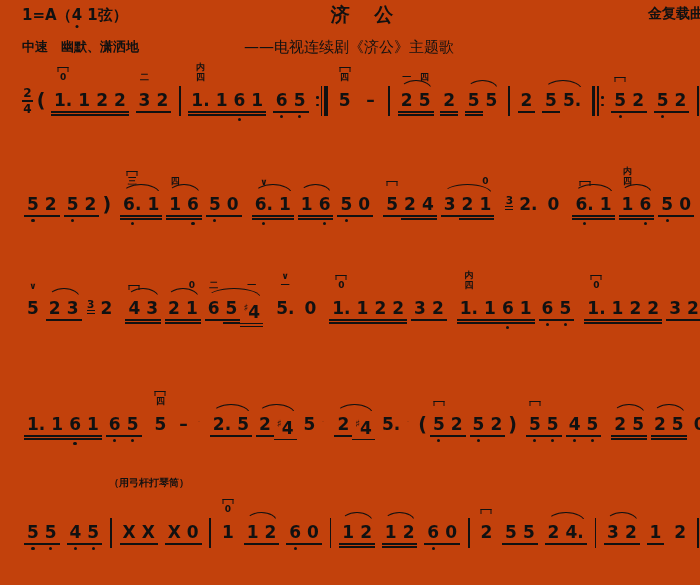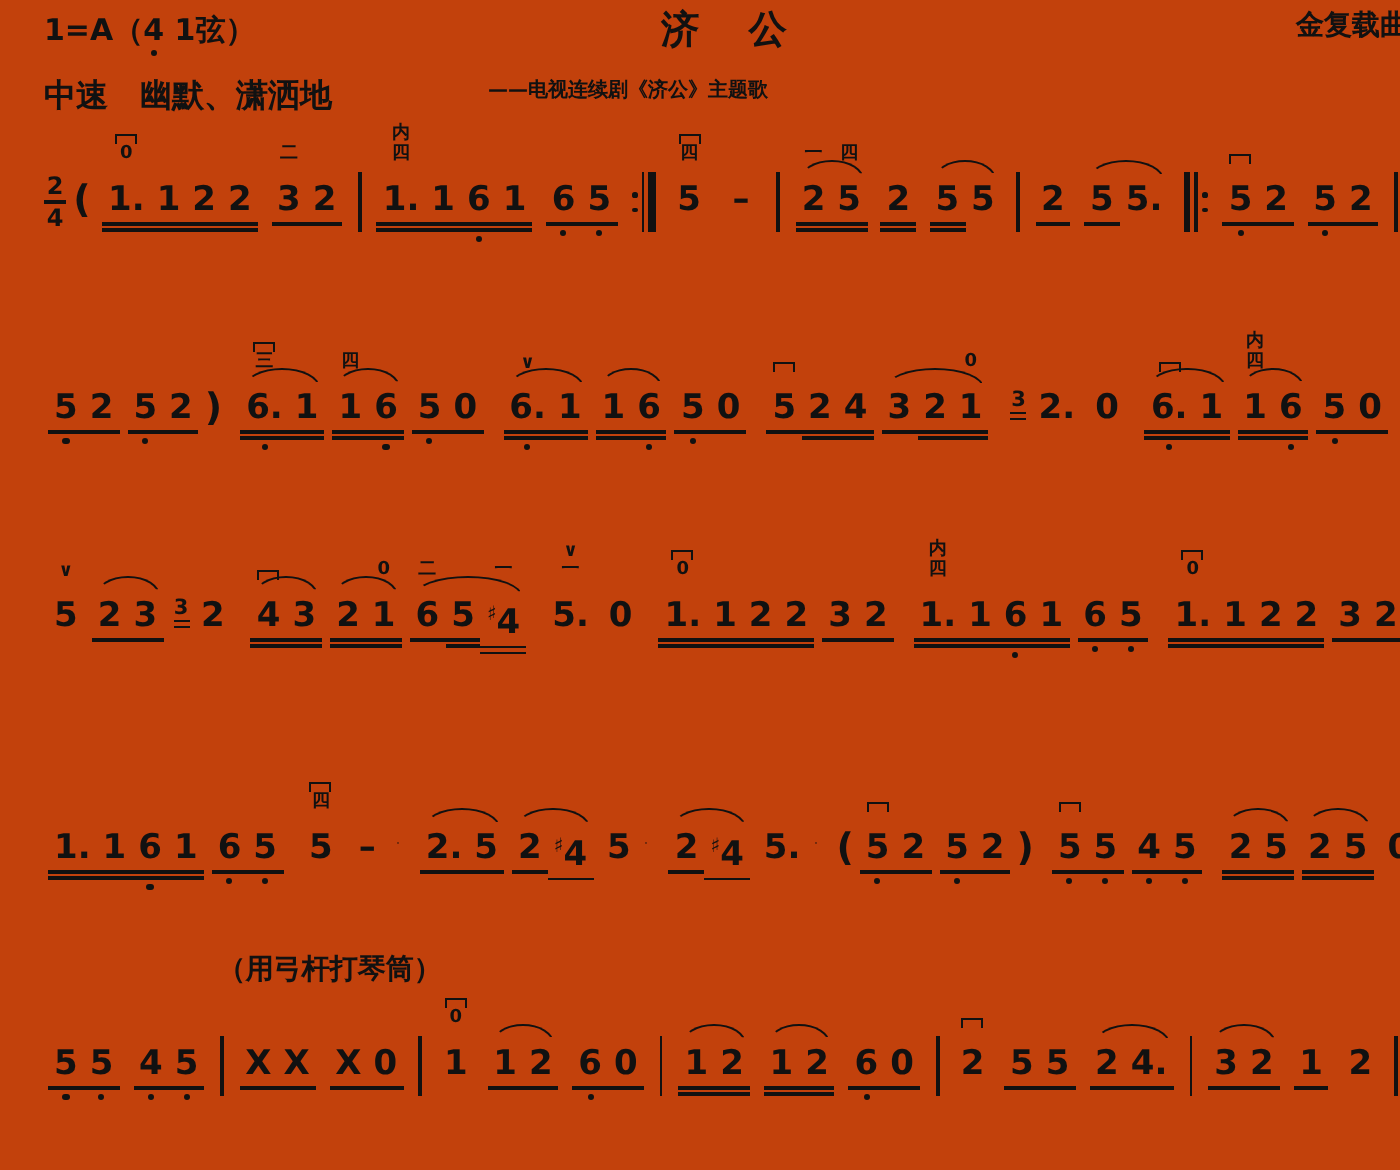--- a/index.html
+++ b/index.html
@@ -8,22 +8,22 @@
   
   .hdr{position:relative;height:60px;}
   .key{position:absolute;left:10px;top:6px;font-size:15px;font-weight:bold;white-space:nowrap;}
   .key .lown{position:relative;display:inline-block;}
   .key .lown::after{content:"";position:absolute;left:50%;transform:translateX(-50%);
         bottom:-4px;width:3px;height:3px;border-radius:50%;background:#111;}
   .title{position:absolute;left:0;right:0;top:2px;text-align:center;font-size:19px;
          font-weight:bold;letter-spacing:1.3em;padding-left:1.3em;}
   .credit{position:absolute;right:8px;top:3px;text-align:right;font-size:14px;
           font-weight:bold;line-height:1.45;}
-  .tempo{position:absolute;left:10px;top:38px;font-size:16px;font-weight:bold;}
-  .subtitle{position:absolute;left:232px;top:38px;font-size:10px;font-weight:bold;}
+  .tempo{position:absolute;left:10px;top:38px;font-size:13px;font-weight:bold;}
+  .subtitle{position:absolute;left:232px;top:38px;font-size:15px;font-weight:normal;}
   
   .lines{padding:4px 8px 0 8px;}
   .mline{position:relative;display:flex;justify-content:space-between;align-items:flex-start;
          padding:26px 2px 0 2px;height:58px;}
   .mline.m1{margin-bottom:20px}.mline.m2{margin-bottom:20px}.mline.m3{margin-bottom:32px}
   .mline.m4{margin-bottom:24px}.mline.m5{margin-bottom:22px}
   .grp{display:flex;margin:0 2px;position:relative;}
   .cell{position:relative;padding:0 3px;text-align:center;}
   .glyph{font-size:17px;font-weight:bold;line-height:20px;display:block;white-space:nowrap;}
   .glyph sup{font-size:10px;font-weight:bold;}
@@ -47,21 +47,21 @@
         line-height:1;margin-top:-3px;}
   .time .tl{width:11px;height:1.5px;background:#111;margin:1px 0;}
   .grace{display:flex;flex-direction:column;align-items:center;margin:0 1px 0 3px;padding-top:1px;}
   .grace .gnum{font-size:10.5px;font-weight:bold;line-height:10px;}
   .grace .gul{width:8px;height:1.2px;background:#111;margin-top:1.3px;}
   .rpt{display:flex;align-items:center;gap:2px;margin:-4px 3px 0 3px;height:30px;}
   .rpt .thin{width:1.6px;height:30px;background:#111;}
   .rpt .thick{width:3.6px;height:30px;background:#111;}
   .rpt .dots{display:flex;flex-direction:column;gap:5px;}
   .rpt .dot{width:2.6px;height:2.6px;border-radius:50%;background:#111;}
-  .perc-label{position:absolute;left:13%;top:-20px;font-size:14px;font-weight:bold;}
+  .perc-label{position:absolute;left:13%;top:-20px;font-size:10px;font-weight:bold;}
 </style>
 </head>
 <body>
 
 <div class="sheet">
   <div class="hdr">
     <div class="key"><span>1=A（</span><span class="lown">4</span><span> 1弦）</span></div>
     <div class="title">济公</div>
     <div class="credit">
       <div>金复载曲</div>

